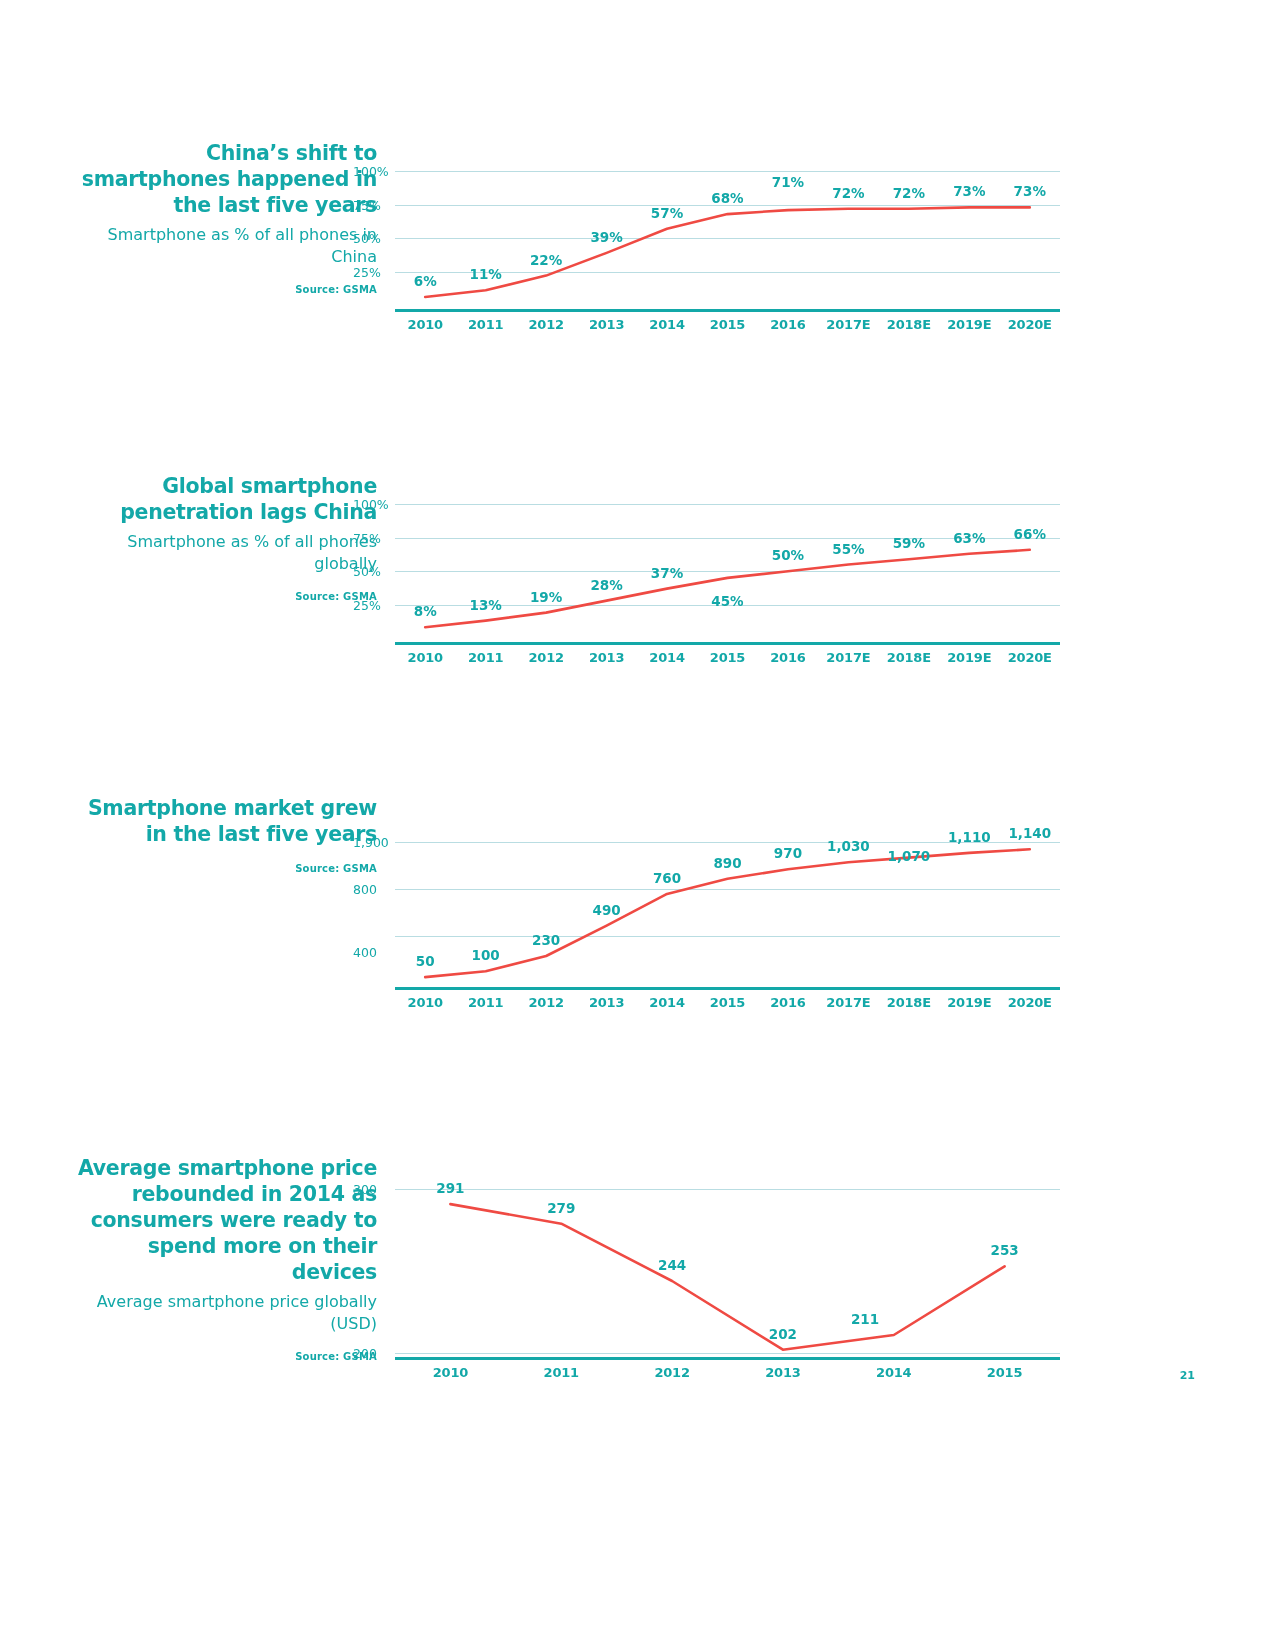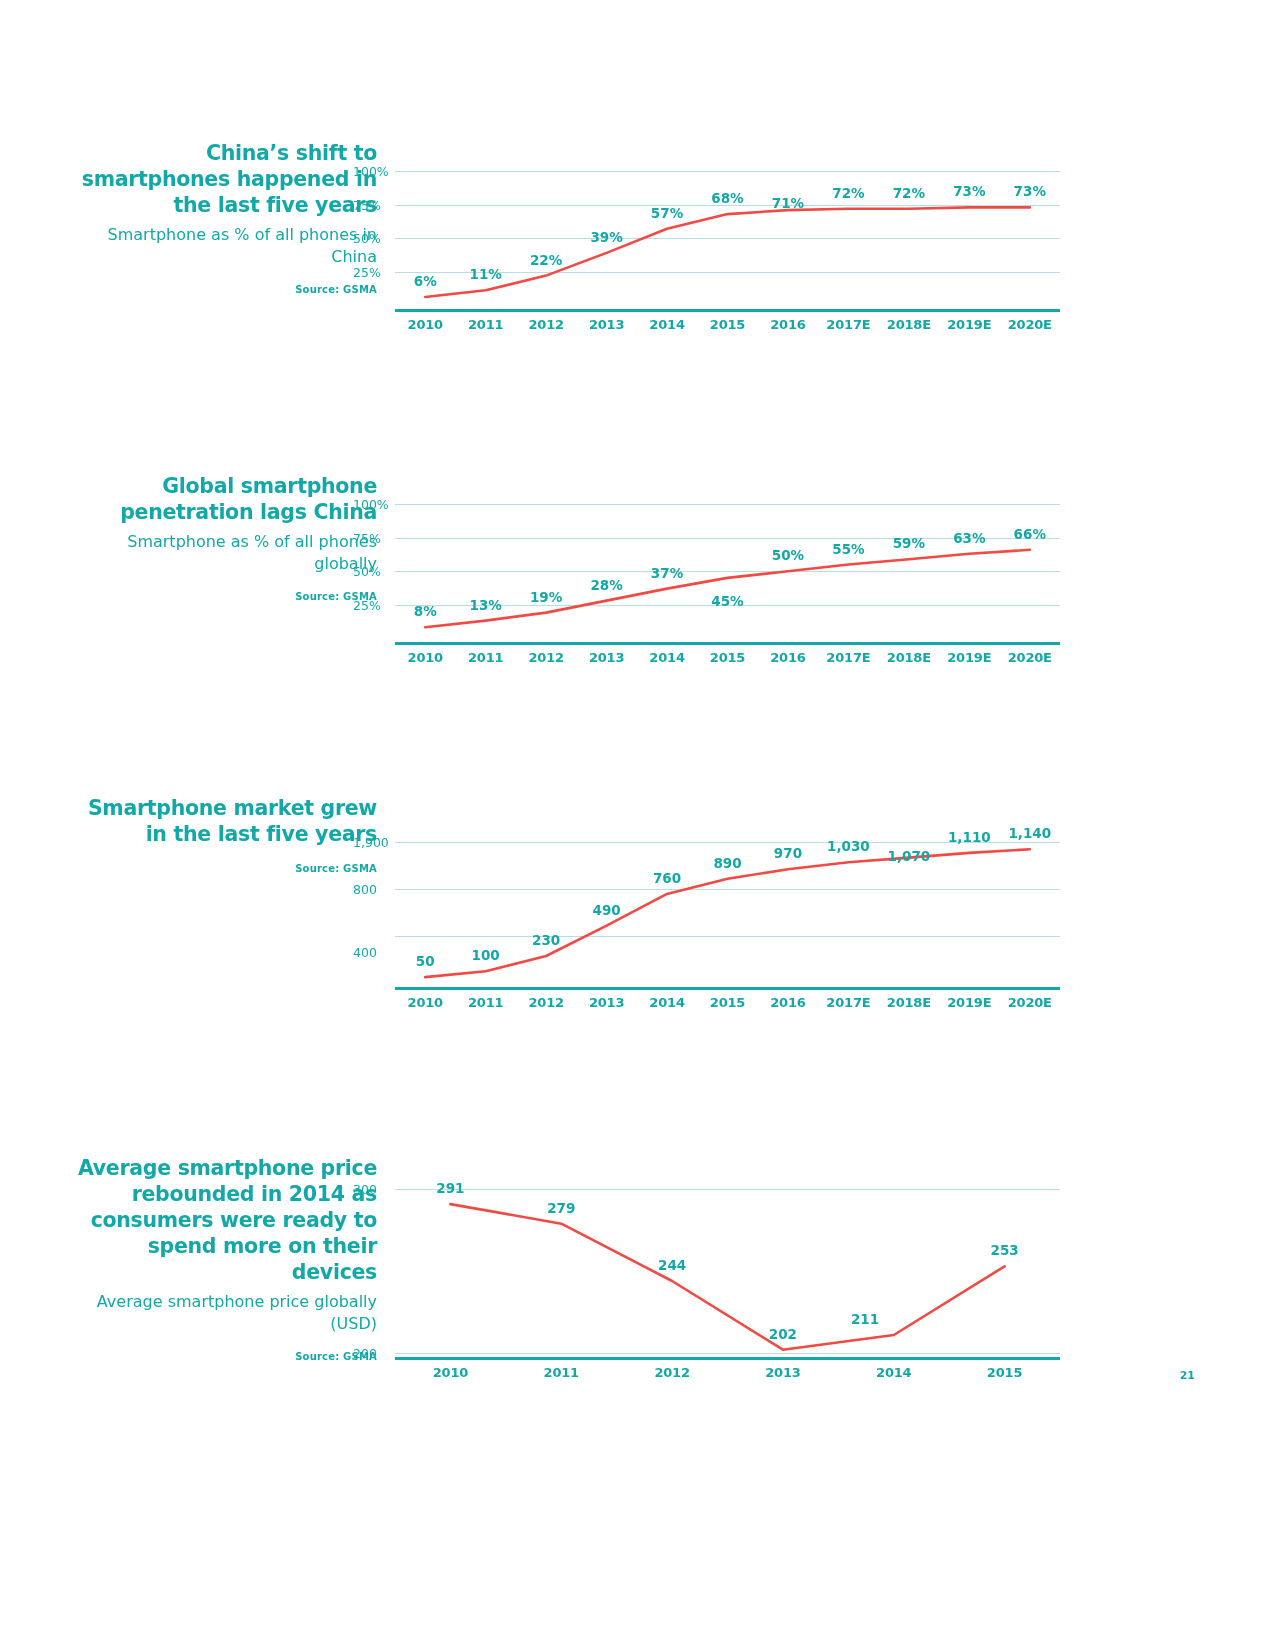--- a/index.html
+++ b/index.html
@@ -146,21 +146,21 @@
           <div class="gridline axis" style="top: 169px;"></div>
           <svg class="line" width="665" height="215">
             <path d="M30.2 157.0 L90.7 150.3 L151.1 135.6 L211.6 112.9 L272.0 88.8 L332.5 74.1 L393.0 70.1 L453.4 68.8 L513.9 68.8 L574.3 67.4 L634.8 67.4" fill="none" stroke="#ef4a43" stroke-width="2.6" stroke-linejoin="round" stroke-linecap="round"></path>
           </svg>
           <div class="dlabel" style="left: 30.2273px; top: 148.982px;">6%</div>
           <div class="dlabel" style="left: 90.6818px; top: 142.3px;">11%</div>
           <div class="dlabel" style="left: 151.136px; top: 127.6px;">22%</div>
           <div class="dlabel" style="left: 211.591px; top: 104.882px;">39%</div>
           <div class="dlabel" style="left: 272.045px; top: 80.8273px;">57%</div>
           <div class="dlabel" style="left: 332.5px; top: 66.1273px;">68%</div>
-          <div class="dlabel" style="left: 392.955px; top: 71px;">71%</div>
+          <div class="dlabel" style="left: 392.955px; top: 50px;">71%</div>
           <div class="dlabel" style="left: 453.409px; top: 60.7818px;">72%</div>
           <div class="dlabel" style="left: 513.864px; top: 60.7818px;">72%</div>
           <div class="dlabel" style="left: 574.318px; top: 59.4455px;">73%</div>
           <div class="dlabel" style="left: 634.773px; top: 59.4455px;">73%</div>
           <div class="xlabels" style="top: 177px;">
             <span>2010</span>
             <span>2011</span>
             <span>2012</span>
             <span>2013</span>
             <span>2014</span>

